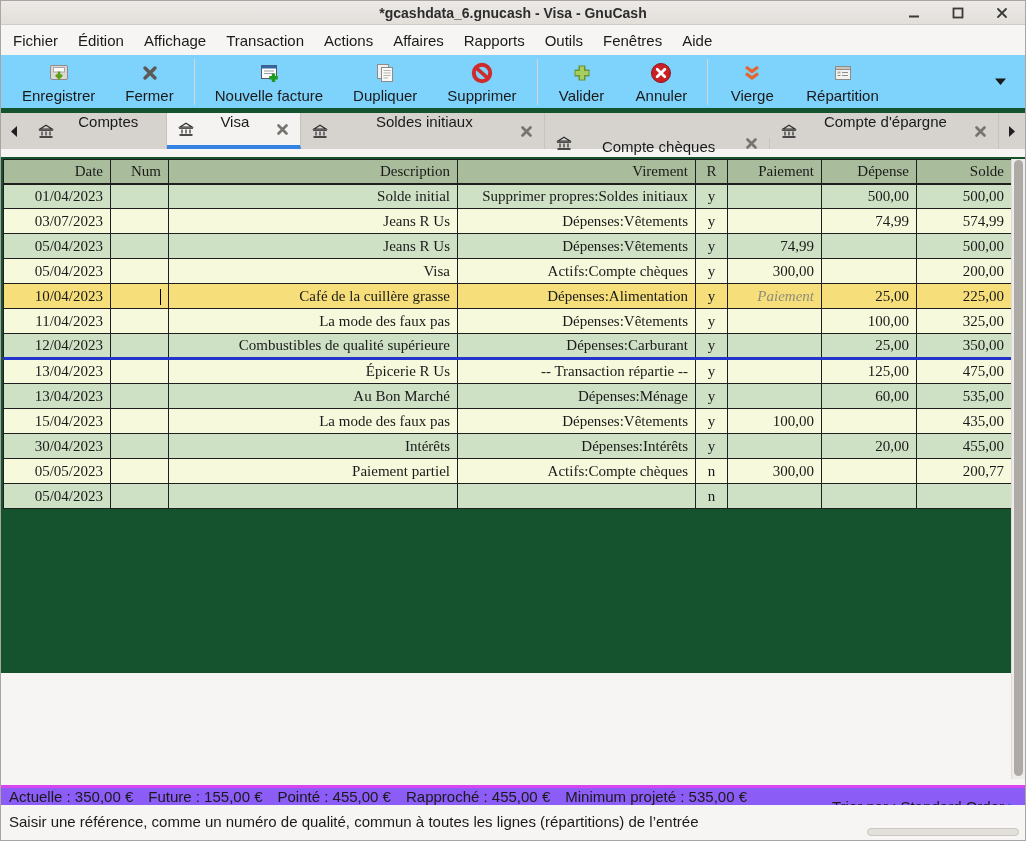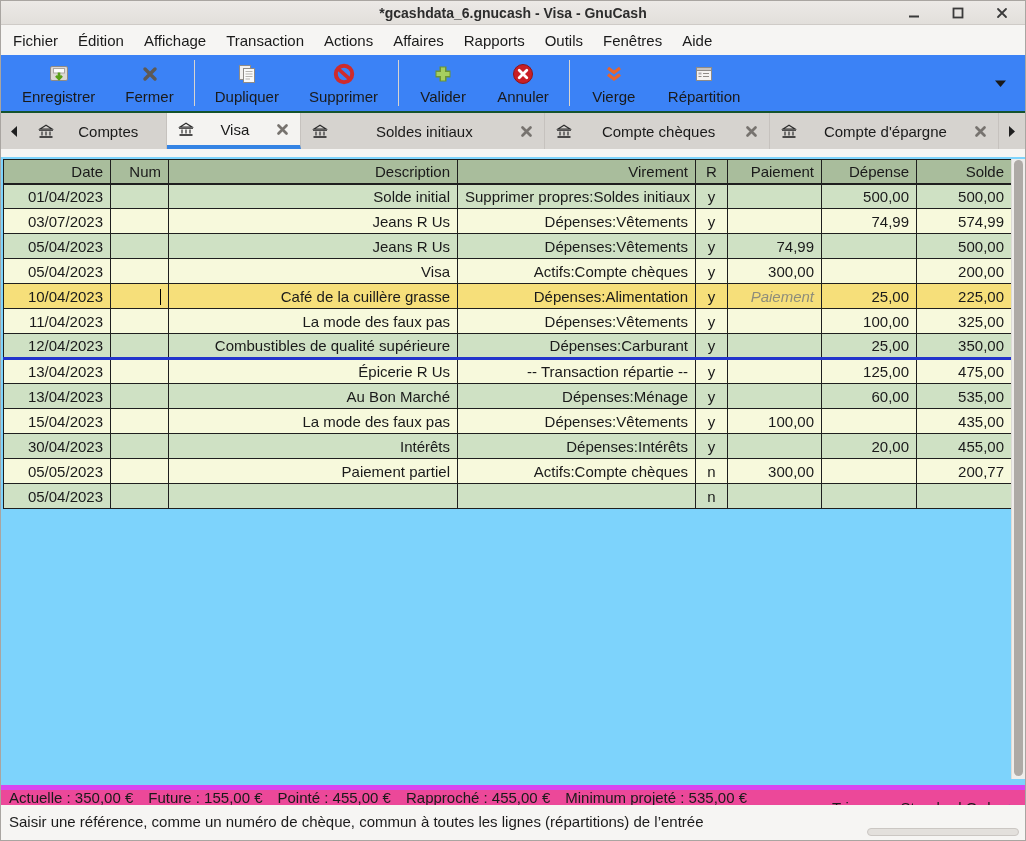--- a/index.html
+++ b/index.html
@@ -14,58 +14,58 @@
     border-bottom:1px solid #cfcbc7; position:relative; display:flex; align-items:center; }
   .title { position:absolute; left:0; right:0; text-align:center; font-weight:bold;
     font-size:14px; color:#2d2d2d; }
   .win-controls { margin-left:auto; display:flex; gap:30px; padding-right:16px;
     z-index:2; align-items:center; }
   .win-btn { display:flex; align-items:center; justify-content:center; width:14px; height:14px; }
   
   .menubar { height:30px; display:flex; align-items:center; padding-left:2px; background:#f6f5f3; }
   .menu-item { padding:4px 10px; font-size:15px; }
   
-  .toolbar { height:58px; display:flex; align-items:center; background:#3b82f6;
-    border-bottom:2px solid #14532d; padding:0 6px;justify-content:space-between; }
+  .toolbar { height:58px; display:flex; align-items:center; background:#7dd3fc;
+    border-bottom:5px solid #14532d; padding:0 6px;justify-content:space-between; }
   .tool-button { display:flex; flex-direction:column; align-items:center; justify-content:center;
     gap:1px; padding:3px 15px; min-width:78px; font-size:15px; }
   .tool-button .ticon { height:26px; display:flex; align-items:center; justify-content:center; }
   .tool-sep { width:1px; height:46px; background:#d8d4d0; margin:0 5px; }
   .toolbar-overflow { margin-left:auto; padding:0 12px 0 0; display:flex; align-items:center; }
   
   .tabbar { height:36px; background:#d6d3cf; display:flex; align-items:stretch; }
   .tab-scroll { width:26px; display:flex; align-items:center; justify-content:center; }
-  .tab { display:flex; align-items:center; padding:0 11px; gap:8px; font-size:15px;
+  .tab { display:flex; padding:0 11px; gap:8px; font-size:15px;
     border-right:1px solid #c6c2be; }
   .tab .tlabel { flex:1; text-align:center; }
   .tab.active { background:#f4f3f1; border-bottom:4px solid var(--accent); }
   .tab-scroll-right { margin-left:auto; }
   
-  .register { position:absolute; top:156px; left:0; width:1026px; height:628px; background:#7dd3fc; }
+  .register { position:absolute; top:156px; left:0; width:1026px; height:516px; background:#14532d;font-family:Liberation Serif, serif; }
   table.reg { border-collapse:collapse; table-layout:fixed; width:1008px; margin:2px 0 0 2px;
     font-size:15px; }
   .reg th, .reg td { border:1px solid #1f1f1f; height:25px; padding:0 7px;
     overflow:hidden; white-space:nowrap; }
   .reg th { background:var(--header-bg); font-weight:normal; height:24px;
     border-bottom:2px solid #1f1f1f; }
   .al { text-align:right; } .ar { text-align:right; } .ac { text-align:center; }
   tr.r-green td { background:var(--row-green); }
   tr.r-cream td { background:var(--row-cream); }
   tr.r-selected td { background:var(--row-selected); }
   tr.sep-below td { border-bottom:3px solid var(--blue-sep); }
   .placeholder { color:#8e8d7b; font-style:italic; }
   .cursor-bar { display:inline-block; width:1px; height:16px; background:#000;
     vertical-align:middle; margin-left:1px; }
   .vscroll { position:absolute; right:2px; top:2px; width:14px; height:620px;
     background:#efedeb; border-left:1px solid #dedbd7; }
   .vthumb { position:absolute; left:2px; right:2px; top:1px; height:616px;
     background:#aeaaa6; border-radius:6px; }
   
-  .statusbar { position:absolute; top:784px; left:0; width:1026px; height:20px; background:#ec4899;
-    border-top:5px solid #d946ef; display:flex; align-items:center; gap:15px;
+  .statusbar { position:absolute; top:784px; left:0; width:1026px; height:20px; background:#8b5cf6;
+    border-top:3px solid #d946ef; display:flex; align-items:center; gap:15px;
     font-size:15px; padding:0 8px; }
   .sort { margin-left:auto; display:flex; align-items:center; padding-right:4px;margin-top:20px; }
   
   .hintbar { position:absolute; top:804px; left:0; width:1026px; height:37px; background:#f6f5f3;
     font-size:15px; padding:8px 8px 0 8px; }
   .progress { position:absolute; right:8px; bottom:6px; width:152px; height:8px;
     border-radius:4px; background:#e3e0dc; border:1px solid #cbc7c3; }
 </style>
 </head>
 <body style="--accent: #3584e4; --header-bg: #a9bd9c; --row-green: #cfe1c4; --row-cream: #f7f9dc; --row-selected: #f6df7a; --blue-sep: #2334cc;">
@@ -131,20 +131,34 @@
           </svg>
         </span>
       </div>
       <div class="tlabel">Fermer</div>
     </div>
     <div class="tool-sep"></div>
     <div class="tool-button">
       <div class="ticon">
         <span class="icon" style="display: inline-flex; align-items: center;">
           <svg width="24" height="24" viewBox="0 0 24 24">
+            <rect x="4.5" y="4.5" width="15" height="13" fill="#ffffff" stroke="#55585c"></rect>
+            <rect x="4.5" y="4.5" width="15" height="3" fill="#3465a4"></rect>
+            <line x1="7" y1="10" x2="17" y2="10" stroke="#9aa0a6"></line>
+            <line x1="7" y1="12.5" x2="17" y2="12.5" stroke="#9aa0a6"></line>
+            <path d="M16.5 12.5 V21 M12.2 16.8 H20.8" stroke="#1f9c1f" stroke-width="3.4"></path>
+          </svg>
+        </span>
+      </div>
+      <div class="tlabel">Nouvelle facture</div>
+    </div>
+    <div class="tool-button">
+      <div class="ticon">
+        <span class="icon" style="display: inline-flex; align-items: center;">
+          <svg width="24" height="24" viewBox="0 0 24 24">
             <rect x="4.5" y="3.5" width="11" height="14" fill="#f2f0ee" stroke="#8f8b87"></rect>
             <rect x="8.5" y="6.5" width="11" height="14" fill="#fafaf9" stroke="#8f8b87"></rect>
             <g stroke="#b7b3af">
               <line x1="10.5" y1="9.5" x2="17.5" y2="9.5"></line>
               <line x1="10.5" y1="12" x2="17.5" y2="12"></line>
               <line x1="10.5" y1="14.5" x2="17.5" y2="14.5"></line>
               <line x1="10.5" y1="17" x2="15" y2="17"></line>
             </g>
           </svg>
         </span>
@@ -272,21 +286,21 @@
           <line x1="1.5" y1="13" x2="14.5" y2="13" stroke-width="1.7"></line>
         </svg>
       </span>
       <span class="tlabel">Soldes initiaux</span>
       <span class="icon" style="display: inline-flex; align-items: center;">
         <svg width="13" height="13" viewBox="0 0 13 13">
           <path d="M2.5 2.5 L10.5 10.5 M10.5 2.5 L2.5 10.5" stroke="#77736f" stroke-width="2.7" stroke-linecap="round"></path>
         </svg>
       </span>
     </div>
-    <div class="tab" style="width: 225px;">
+    <div class="tab" style="width: 225px; margin-top: 25px;">
       <span class="icon" style="display: inline-flex; align-items: center;">
         <svg width="16" height="15" viewBox="0 0 16 15" fill="none" stroke="#2e2e2e" stroke-width="1.2">
           <path d="M2 5 L8 1.2 L14 5 Z"></path>
           <line x1="1" y1="6.2" x2="15" y2="6.2"></line>
           <line x1="4" y1="7.6" x2="4" y2="11.4"></line>
           <line x1="8" y1="7.6" x2="8" y2="11.4"></line>
           <line x1="12" y1="7.6" x2="12" y2="11.4"></line>
           <line x1="1.5" y1="13" x2="14.5" y2="13" stroke-width="1.7"></line>
         </svg>
       </span>
@@ -496,15 +510,15 @@
       <span>Trier par : Standard Order</span>
       <span class="icon" style="display: inline-flex; align-items: center;">
         <svg width="11" height="8" viewBox="0 0 11 8">
           <path d="M1.5 6.5 L5.5 1.8 L9.5 6.5" fill="none" stroke="#2a5bd7" stroke-width="2.2" stroke-linecap="round" stroke-linejoin="round"></path>
         </svg>
       </span>
     </div>
   </div>
 
 <div class="hintbar">
-  <div>Saisir une référence, comme un numéro de chèque, commun à toutes les lignes (répartitions) de l’entrée</div>
+  <div>Saisir une référence, comme un numéro de qualité, commun à toutes les lignes (répartitions) de l’entrée</div>
   <div class="progress"></div>
 </div>
 
 </body></html>

